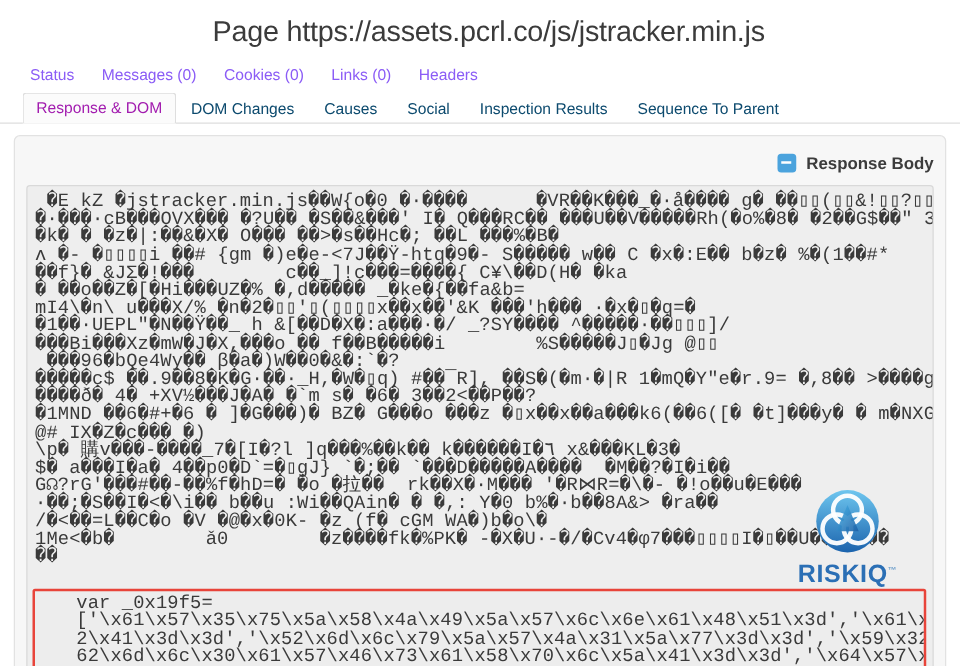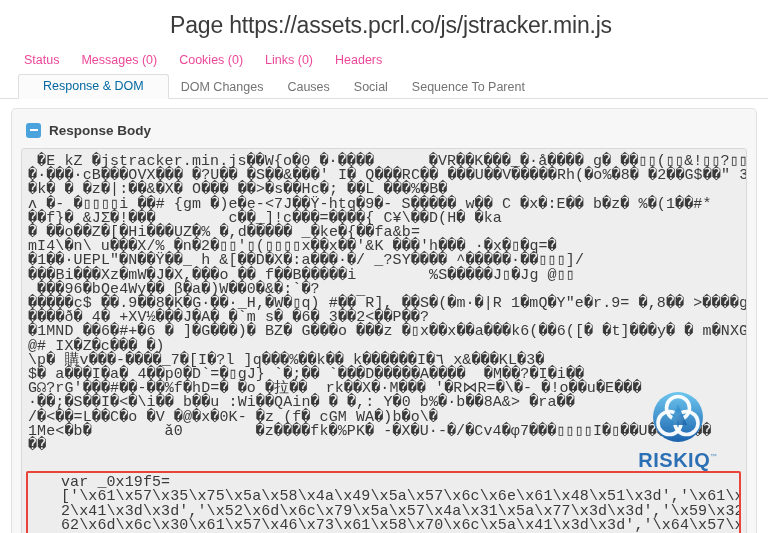--- a/index.html
+++ b/index.html
@@ -40,65 +40,66 @@
     height: 22px;
   }
   .tab-row-bottom {
     margin-top: 3px;
     height: 25px;
     border-bottom: 1px solid #dedede;
     box-sizing: border-box;
   }
   .tab-link {
     font-size: 12.5px;
-    color: #ec4899;
+    color: #8b5cf6;
     padding: 0 11px;
     line-height: 22px;
     cursor: pointer;
     text-decoration: none;
   }
   .tab-link.first { padding-left: 6px; }
 
   .tab-chip {
     font-size: 12.5px;
     line-height: 23px;
     padding: 0 12px;
     cursor: pointer;
-    color: #737373;
+    color: #0c4a6e;
     box-sizing: border-box;
     position: relative;
     top: 1px;
   }
   .tab-chip.active {
-    color: #0369a1;
+    color: #a21caf;
     background: #fbfbfb;
     border: 1px solid #dedede;
     border-bottom: 1px solid #fbfbfb;
     border-radius: 3px 3px 0 0;
-    padding: 0 24px;
+    padding: 0 10px;
   }
 
   
   .panel {
     position: relative;
     margin: 9px 11px 0 11px;
     height: 448px;
     background: #f7f7f7;
     border: 1px solid #e2e2e2;
     border-radius: 5px;
     box-sizing: border-box;
     padding: 8px 9px 0 9px;
     overflow: hidden;
   }
 
   .panel-header {
     display: flex;
     align-items: center;
     height: 22px;
     margin: 2px 0 7px 5px;
+    justify-content: flex-end;
   }
   .collapse-icon {
     width: 15px;
     height: 15px;
     border-radius: 3px;
     background: #4ba3dd;
     display: inline-flex;
     align-items: center;
     justify-content: center;
     margin-right: 8px;
@@ -198,20 +199,21 @@
   <span class="tab-link">Cookies (0)</span>
   <span class="tab-link">Links (0)</span>
   <span class="tab-link">Headers</span>
 </div>
 
 <div class="tab-row tab-row-bottom">
   <span class="tab-chip active">Response &amp; DOM</span>
   <span class="tab-chip">DOM Changes</span>
   <span class="tab-chip">Causes</span>
   <span class="tab-chip">Social</span>
+  <span class="tab-chip">Inspection Results</span>
   <span class="tab-chip">Sequence To Parent</span>
 </div>
 
 <div class="panel">
 
   <div class="panel-header">
     <span class="collapse-icon">
         <i></i>
       </span>
     <span class="panel-title">Response Body</span>

